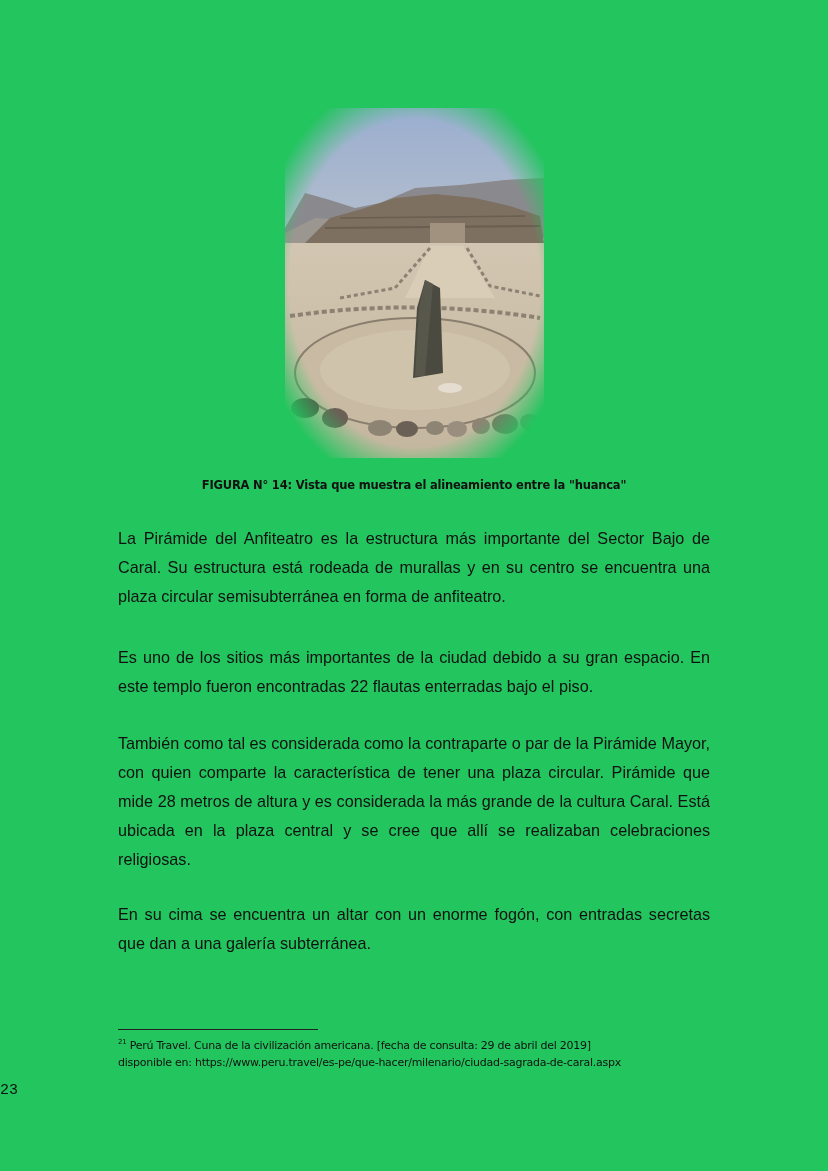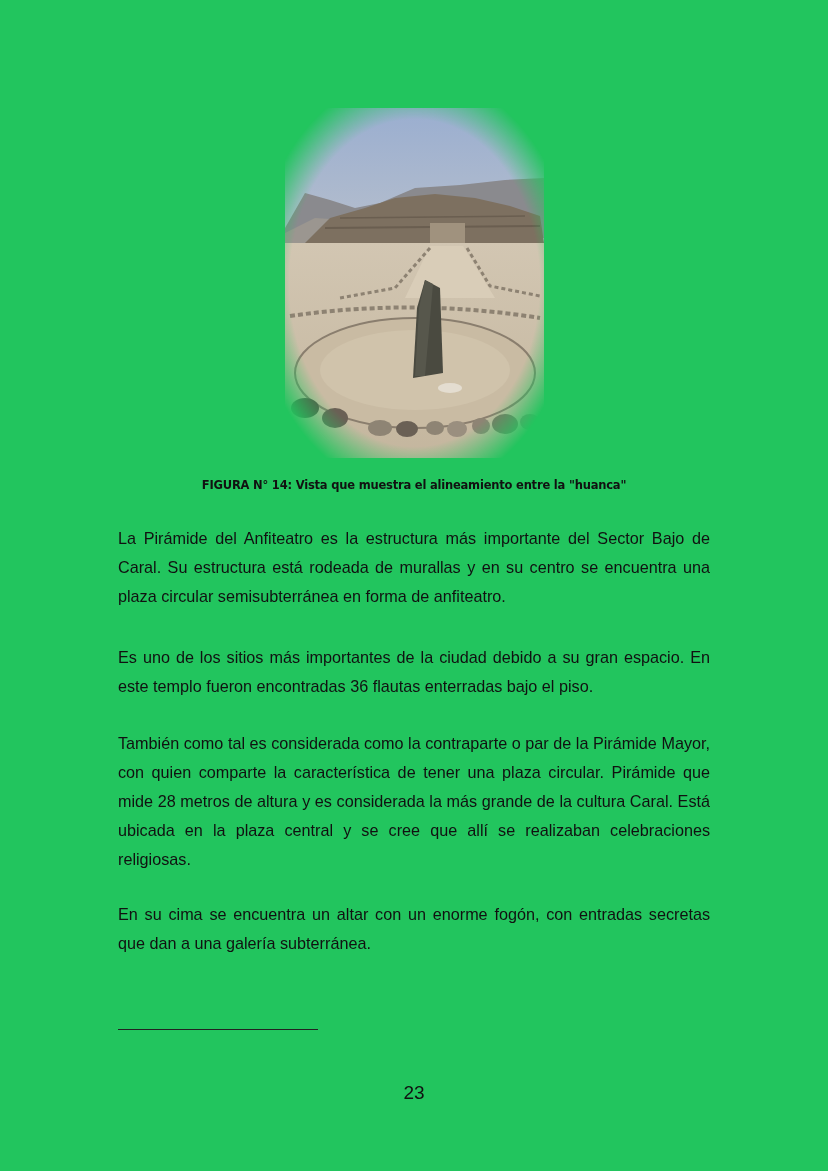--- a/index.html
+++ b/index.html
@@ -37,22 +37,22 @@
     position: absolute; left: 118px; top: 1029px; width: 200px; height: 0;
     border-top: 1px solid #222;
   }
   .footnote {
     position: absolute; left: 118px; top: 1037px; width: 600px;
     font-family: "DejaVu Sans", sans-serif; font-size: 11px; line-height: 17px; color: #111;
     letter-spacing: -0.25px;
   }
   .footnote sup { font-size: 7px; vertical-align: super; line-height: 0; }
   .page-number {
-    position: absolute; left: 0; width: 828px; top: 1082px; text-align: center;
-    font-family: Liberation Sans, sans-serif; font-size: 19px; color: #111;
+    position: absolute; left: 0; width: 828px; top: 1082px; text-align: left;
+    font-family: Liberation Mono, monospace; font-size: 15px; color: #111;
   }
 </style>
 </head>
 <body>
 
 <div class="page">
 
   <div class="figure-photo">
     <svg viewBox="0 0 259 350" preserveAspectRatio="none">
       <defs>
@@ -99,20 +99,24 @@
       <ellipse cx="220" cy="316" rx="13" ry="10" fill="#7f7566"></ellipse>
       <ellipse cx="245" cy="314" rx="10" ry="8" fill="#8e8474"></ellipse>
     </svg>
   </div>
 
   <div class="caption">
     <div>FIGURA N° 14: Vista que muestra el alineamiento entre la "huanca"</div>
   </div>
 
   <p class="body-text p1">La Pirámide del Anfiteatro es la estructura más importante del Sector Bajo de Caral. Su estructura está rodeada de murallas y en su centro se encuentra una plaza circular semisubterránea en forma de anfiteatro.</p>
-  <p class="body-text p2">Es uno de los sitios más importantes de la ciudad debido a su gran espacio. En este templo fueron encontradas 36 flautas enterradas bajo el piso.</p>
+  <p class="body-text p2">Es uno de los sitios más importantes de la ciudad debido a su gran espacio. En este templo fueron encontradas 22 flautas enterradas bajo el piso.</p>
   <p class="body-text p3">También como tal es considerada como la contraparte o par de la Pirámide Mayor, con quien comparte la característica de tener una plaza circular. Pirámide que mide 28 metros de altura y es considerada la más grande de la cultura Caral. Está ubicada en la plaza central y se cree que allí se realizaban celebraciones religiosas.</p>
   <p class="body-text p4">En su cima se encuentra un altar con un enorme fogón, con entradas secretas que dan a una galería subterránea.</p>
 
   <div class="footnote-rule"></div>
+  <div class="footnote">
+    <div><sup>21</sup><span> Perú Travel. Cuna de la civilización americana. [fecha de consulta: 29 de abril del 2019]</span></div>
+    <div>disponible en: https://www.peru.travel/es-pe/que-hacer/milenario/ciudad-sagrada-de-caral.aspx</div>
+  </div>
 
   <div class="page-number">23</div>
 </div>
 
 </body></html>

